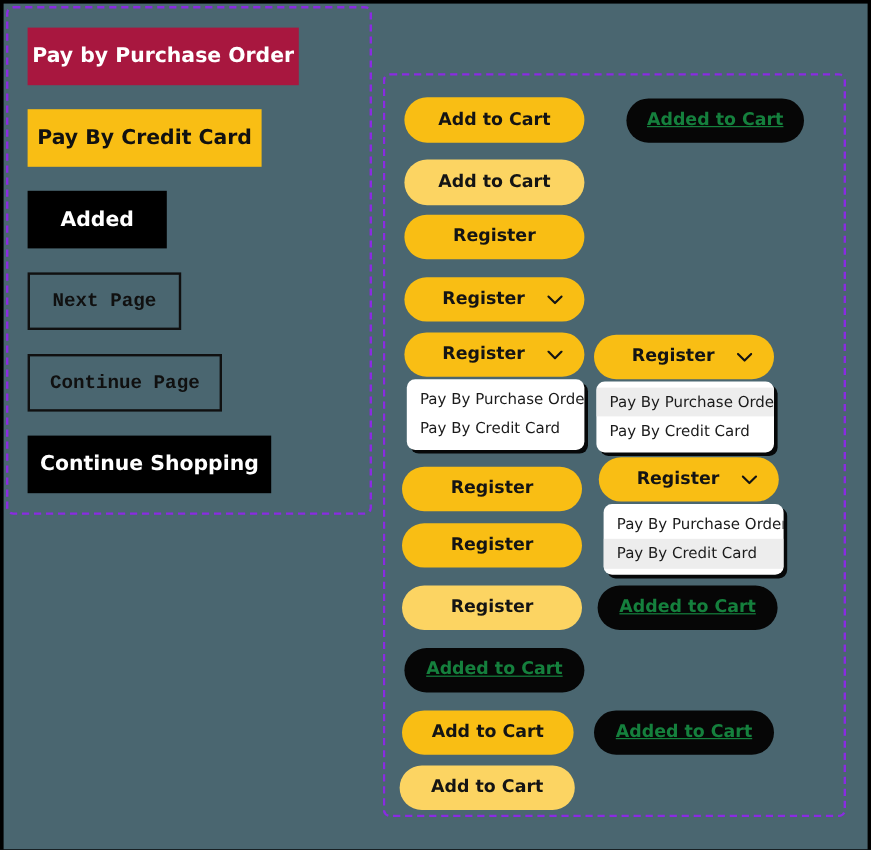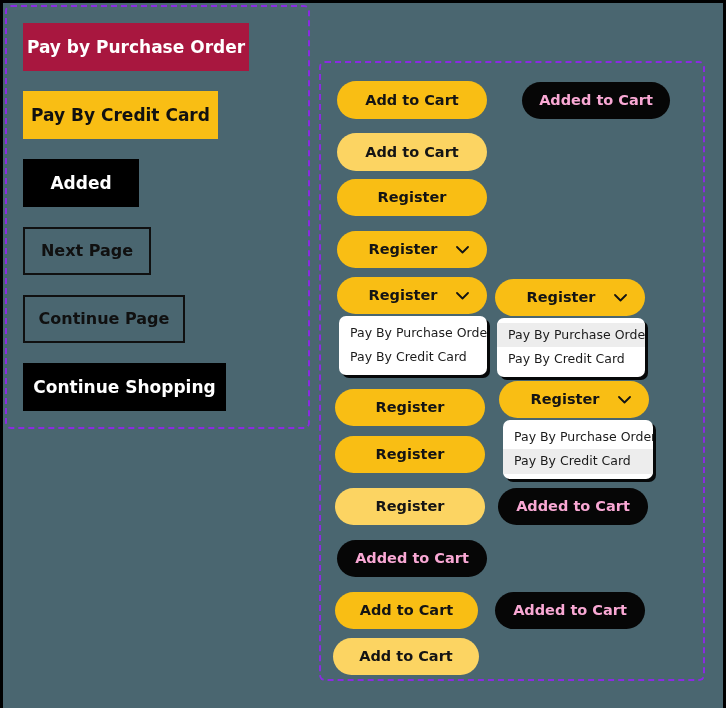--- a/index.html
+++ b/index.html
@@ -64,30 +64,31 @@
   .btn-rect { border-radius: 0; font-size: 17px; }
 
   .btn-maroon  { background: #A8173F; color: #FFFFFF; }
   .btn-gold    { background: #F9BE14; color: #111111; }
   .btn-black   { background: #000000; color: #FFFFFF; }
   .btn-outline {
     background: transparent;
     color: #101010;
     border: 2px solid #101010;
     font-size: 16px;
+    font-family: Liberation Mono, monospace;
   }
 
   
   .btn-pill {
     border-radius: 24px;
     font-size: 14.5px;
   }
   .pill-gold  { background: #F9BE14; color: #141414; }
   .pill-gold-light { background: #FCD462; color: #141414; }
-  .pill-black { background: #060606; color: #f9a8d4; }
+  .pill-black { background: #060606; color: #15803d; text-decoration: underline; }
 
   .btn-pill.has-caret {
     justify-content: flex-start;
     padding-left: 0;
   }
   .btn-pill.has-caret .pill-label {
     flex: 1;
     text-align: center;
     padding-left: 18px;
   }

